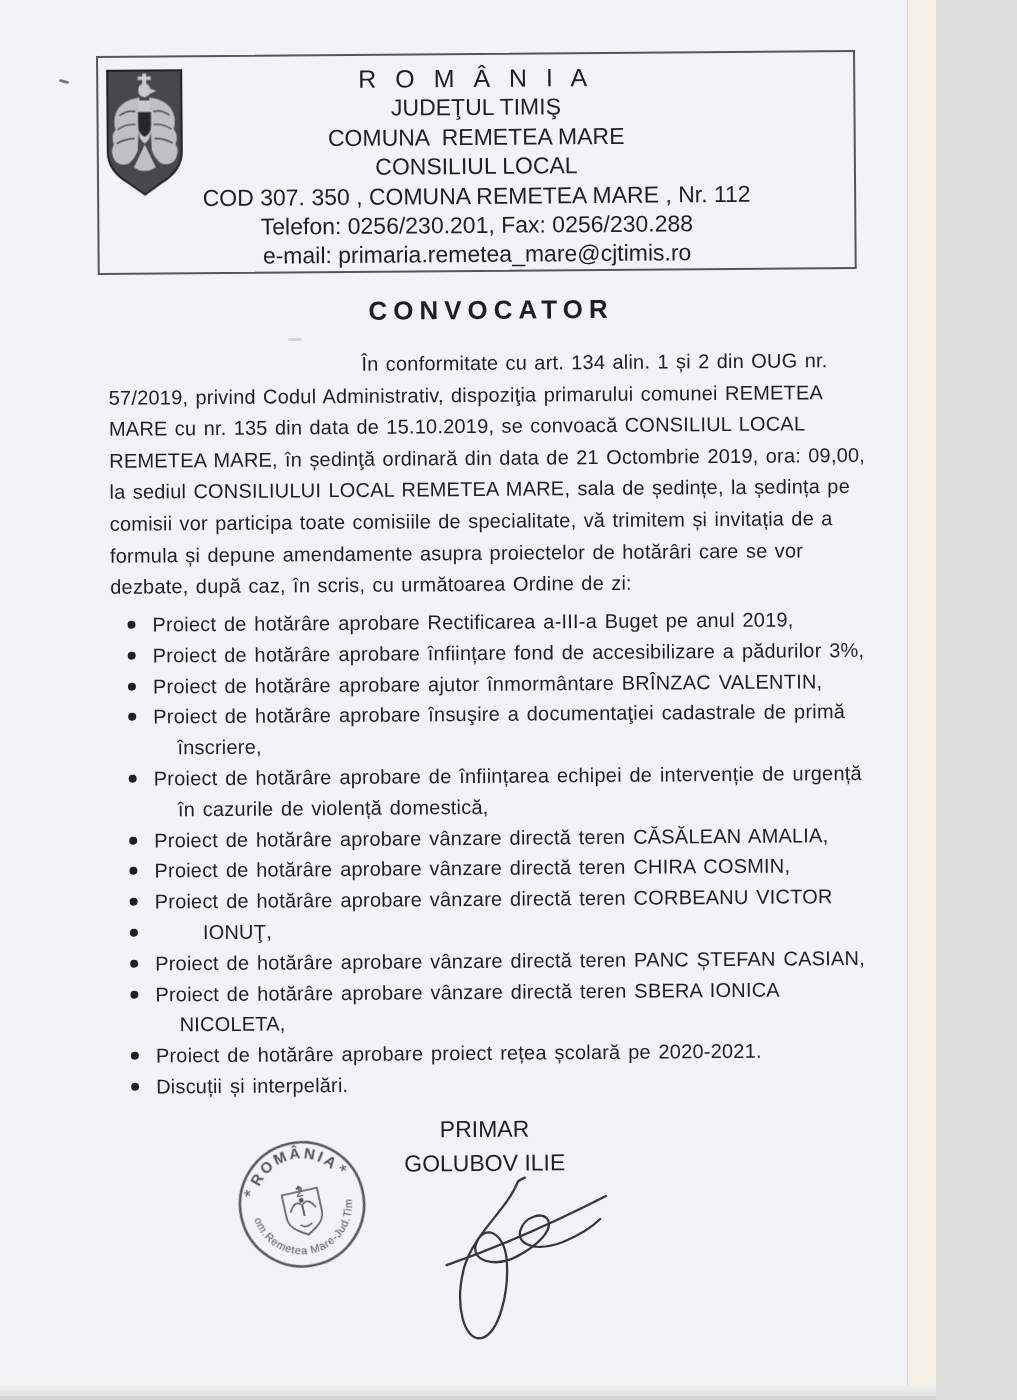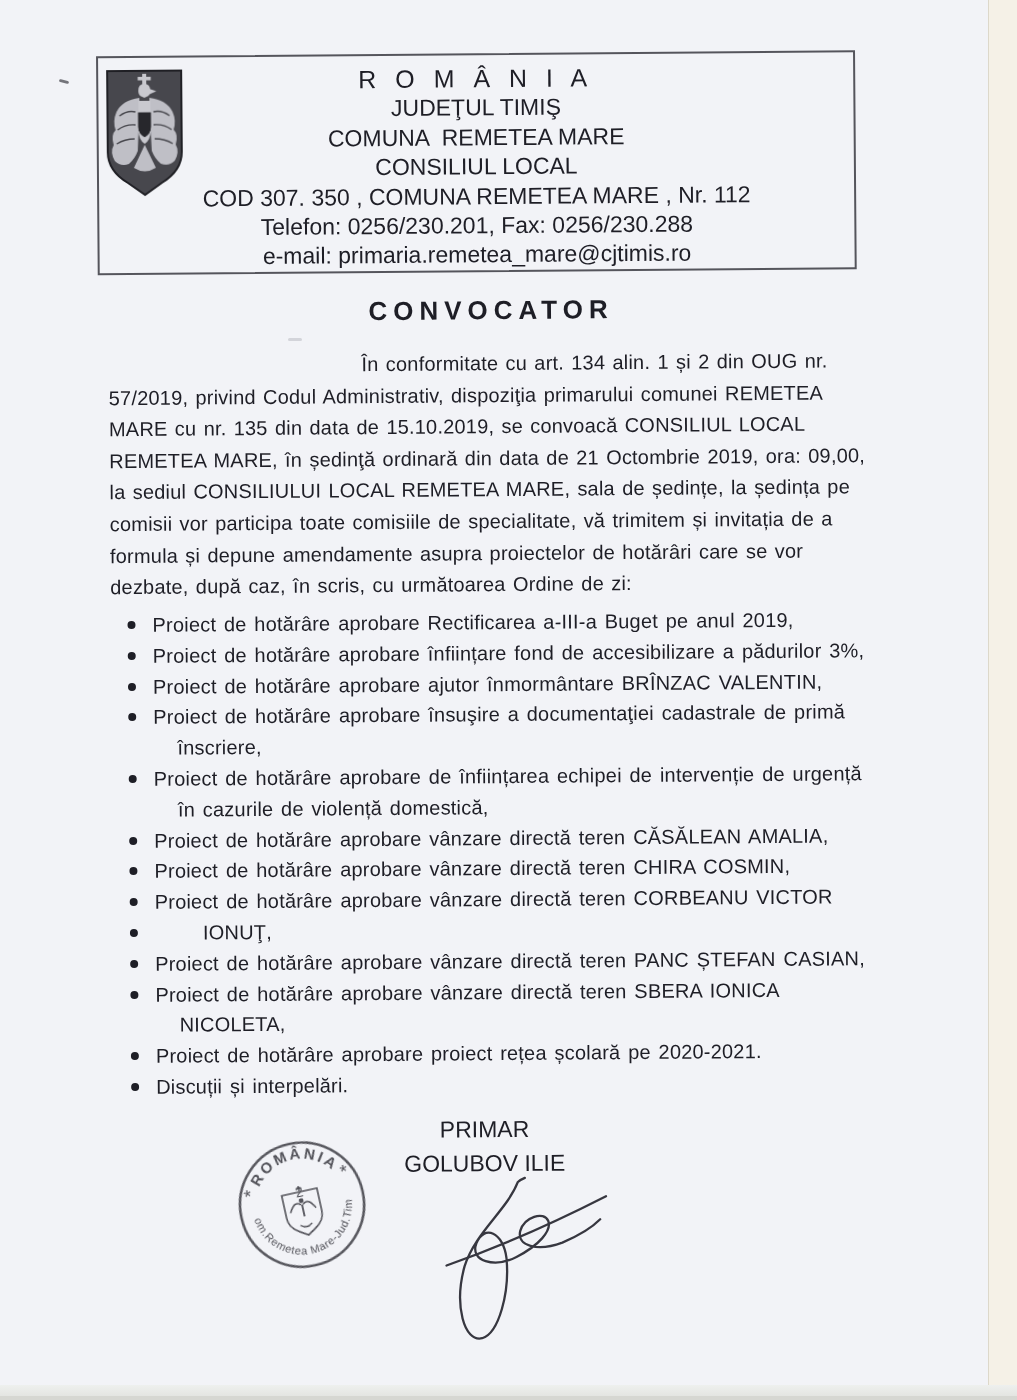--- a/index.html
+++ b/index.html
@@ -1,17 +1,17 @@
 <!DOCTYPE html>
 <html><head>
 <meta charset="utf-8">
 <style>
   html,body { margin:0; padding:0; background:#dcdcd8; }
   .page {
-    position:relative; width:1017px; height:1400px; overflow:hidden;
+    position:relative; width:936px; height:1400px; overflow:hidden;
     background:#f2f3f7;
     font-family:"Liberation Sans", sans-serif;
     color:#1e1e26;
   }
   
   .right-edge {
     position:absolute; top:0; right:0; width:28px; height:100%;
     background:#f5f1e7; border-left:1px solid #ddd8ca;
   }
   .bottom-band {

